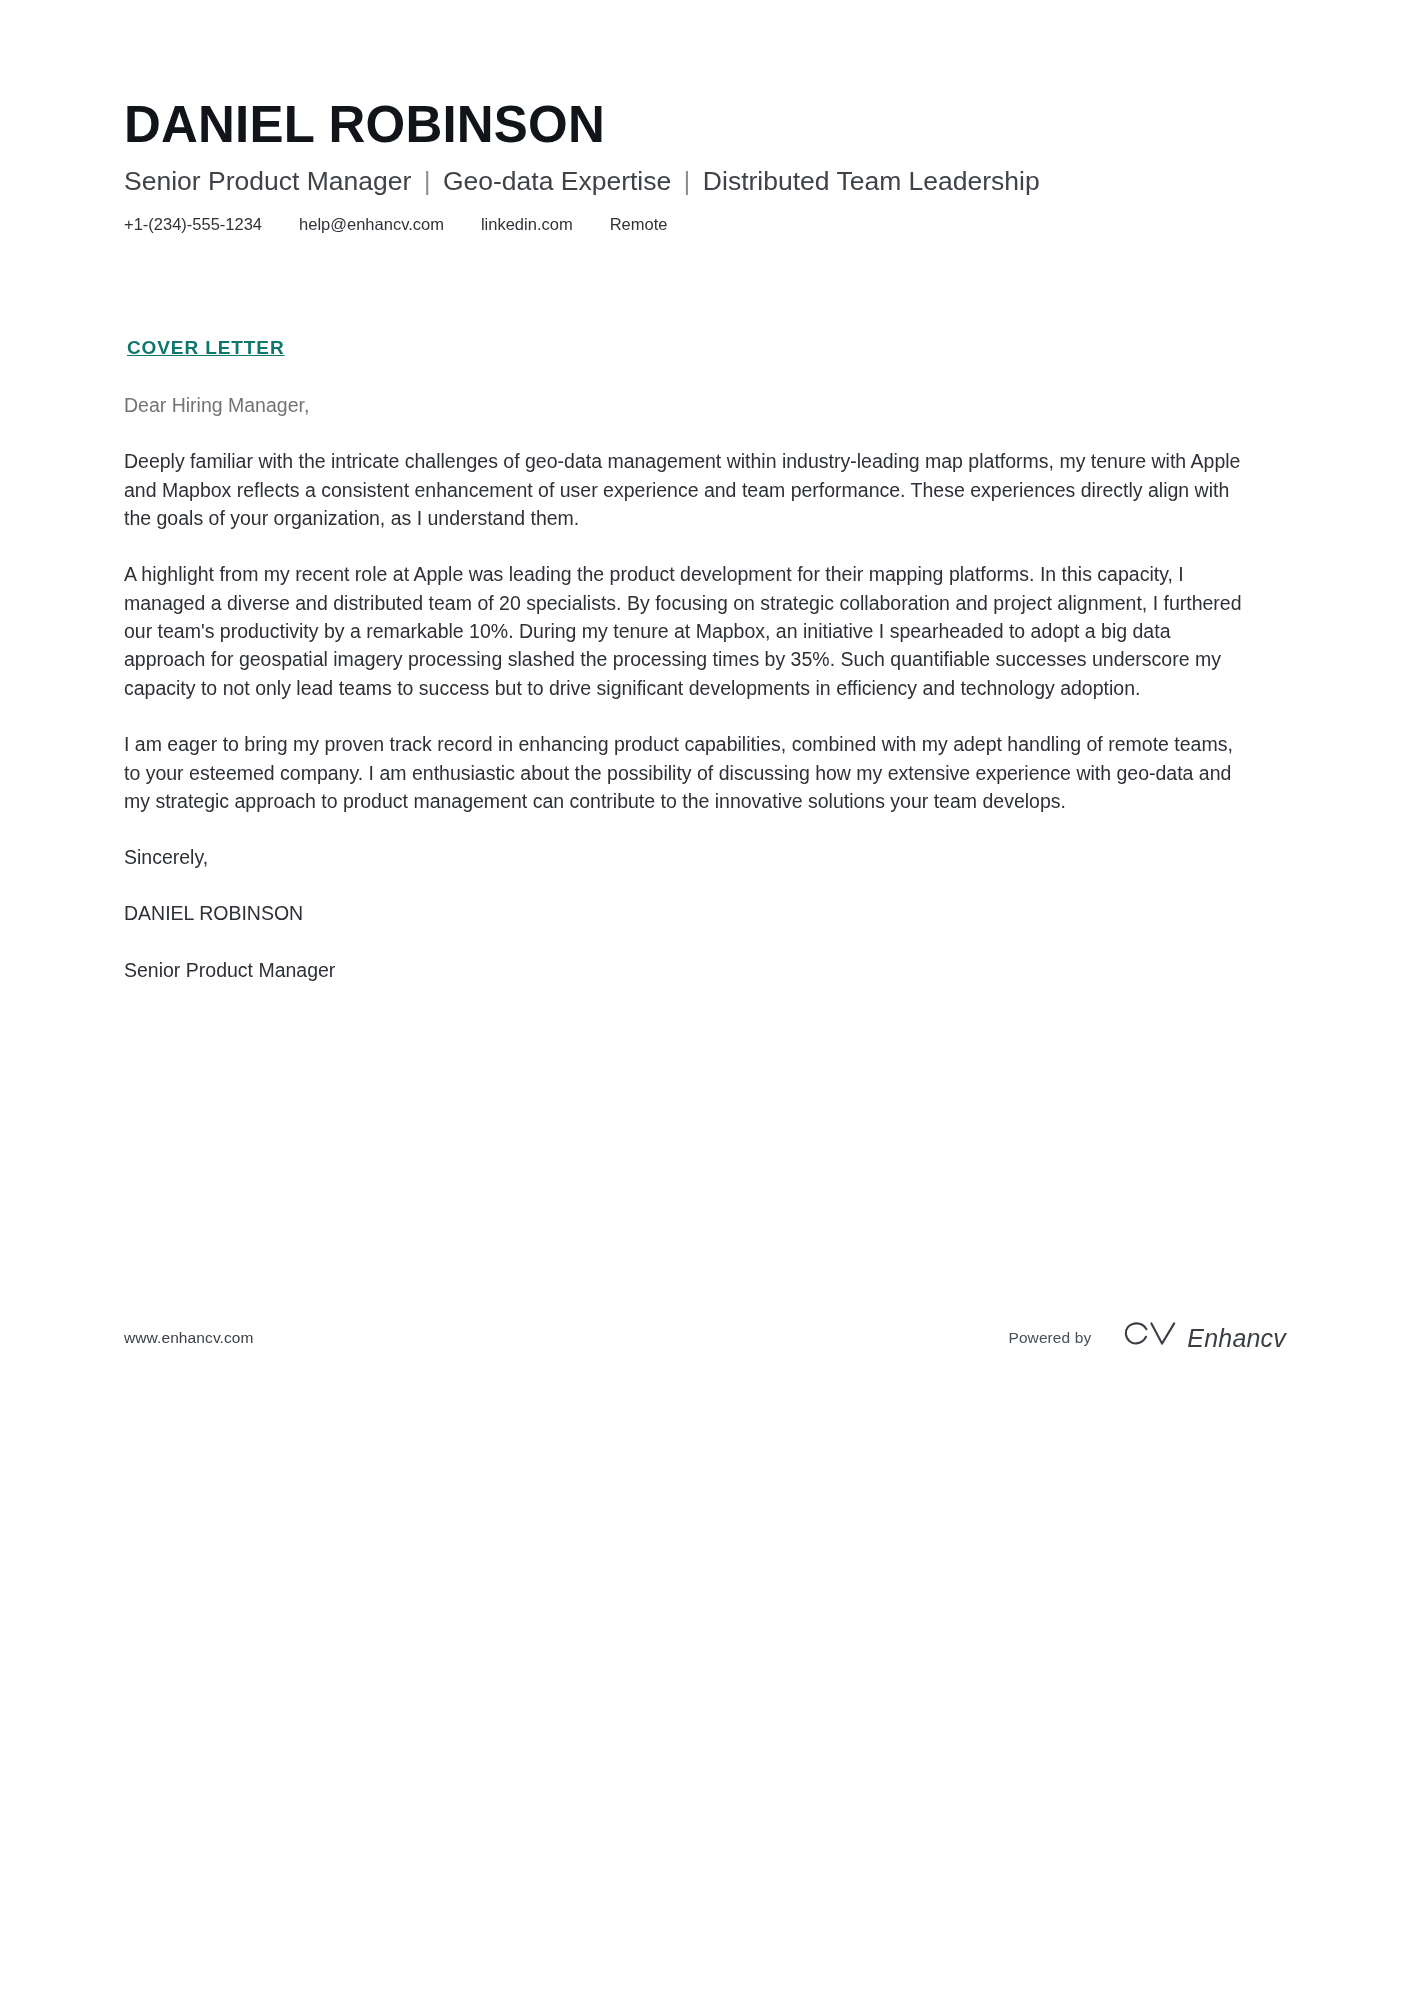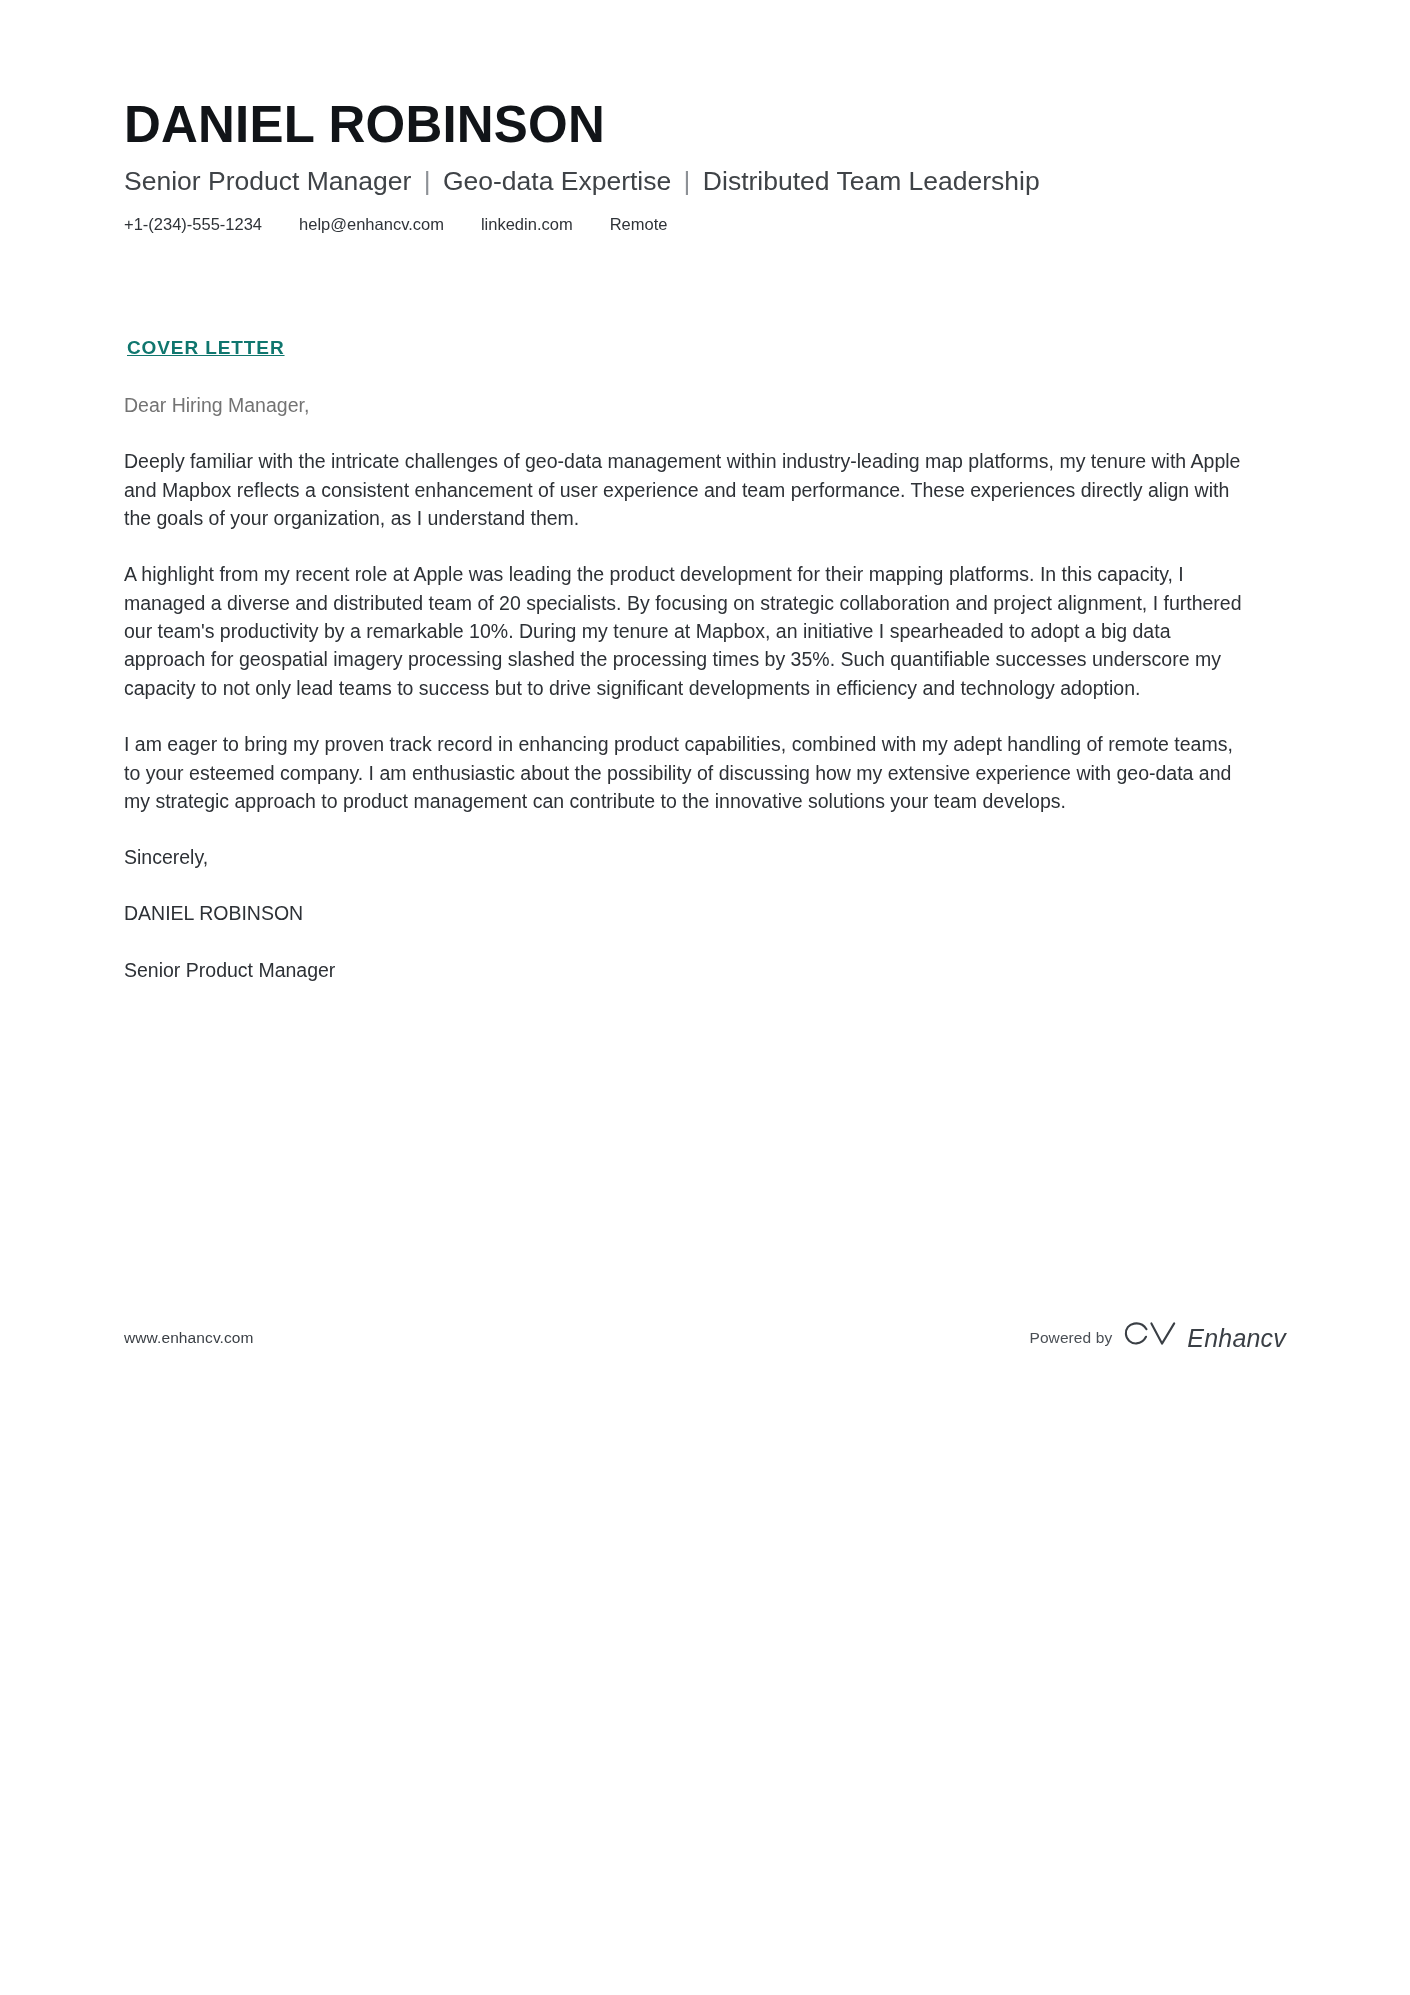--- a/index.html
+++ b/index.html
@@ -124,21 +124,21 @@
 
   .footer-url {
     font-size: 15.5px;
     color: #3a3f45;
     letter-spacing: 0.1px;
   }
 
   .powered-by {
     display: flex;
     align-items: center;
-    gap: 12px;
+    gap: 33px;
   }
   .powered-by-label {
     font-size: 15.5px;
     color: #4a4f55;
     letter-spacing: 0.1px;
   }
   .brand-lockup {
     display: flex;
     align-items: center;
     gap: 11px;

